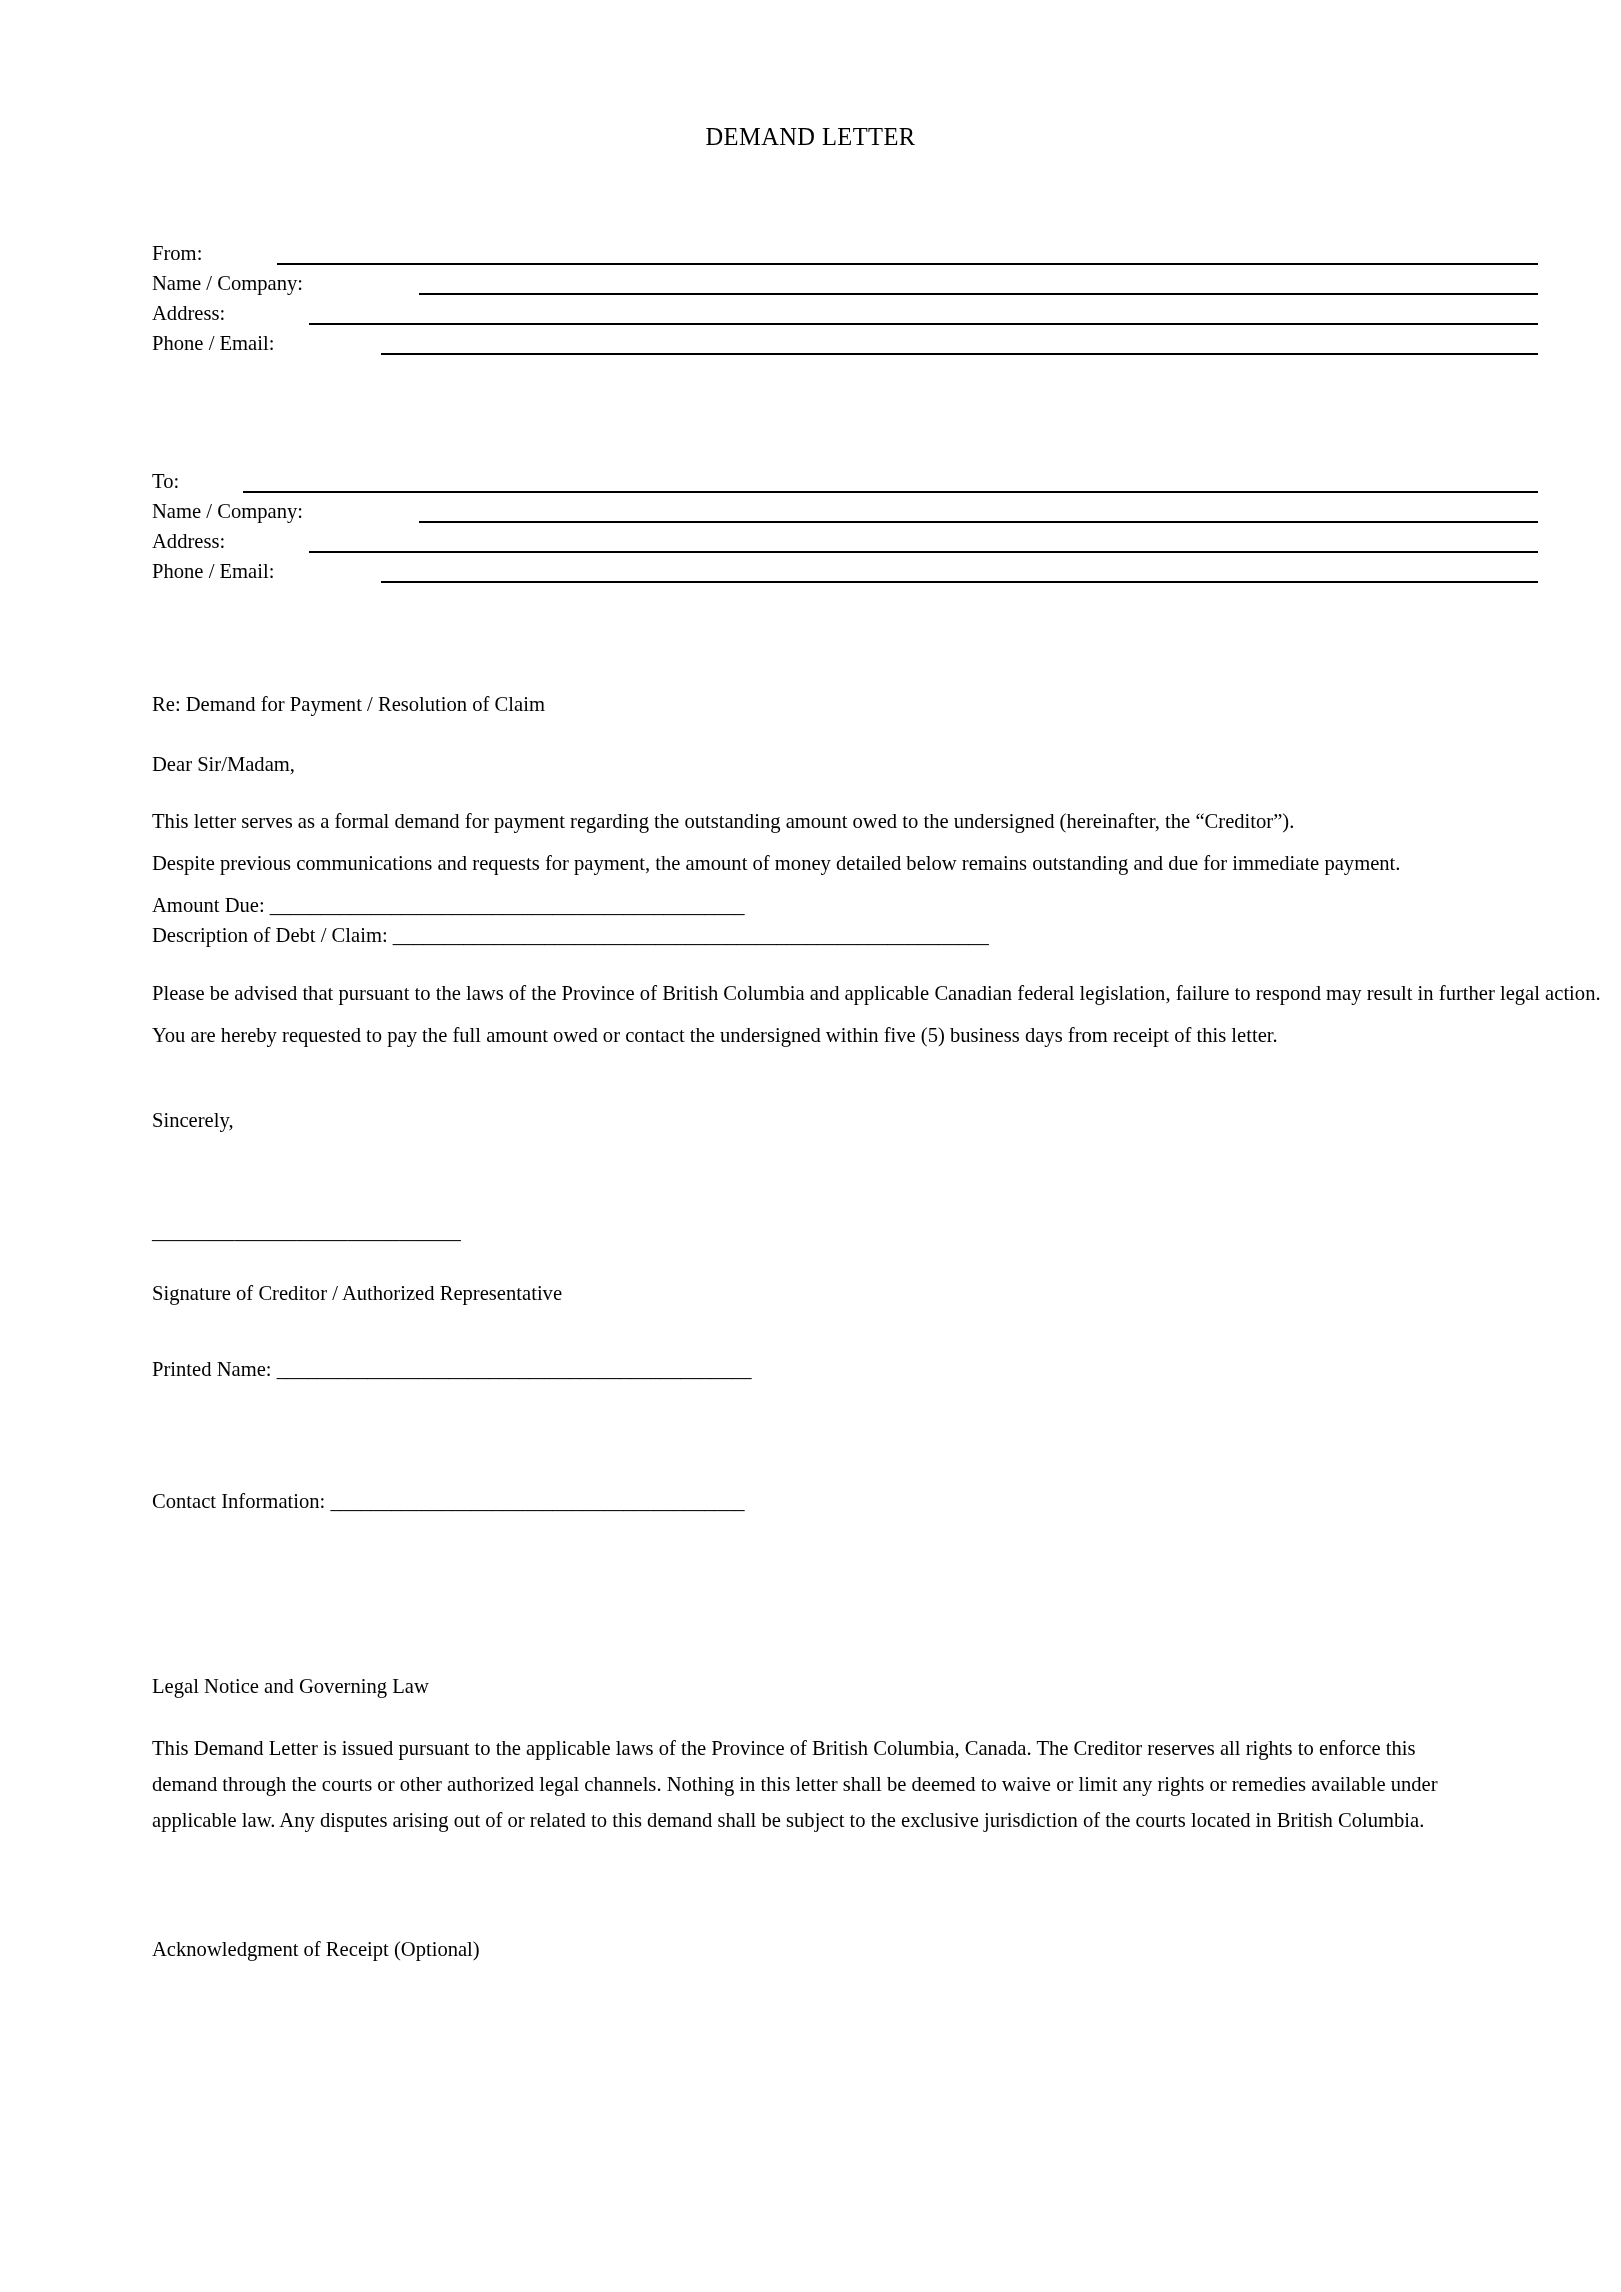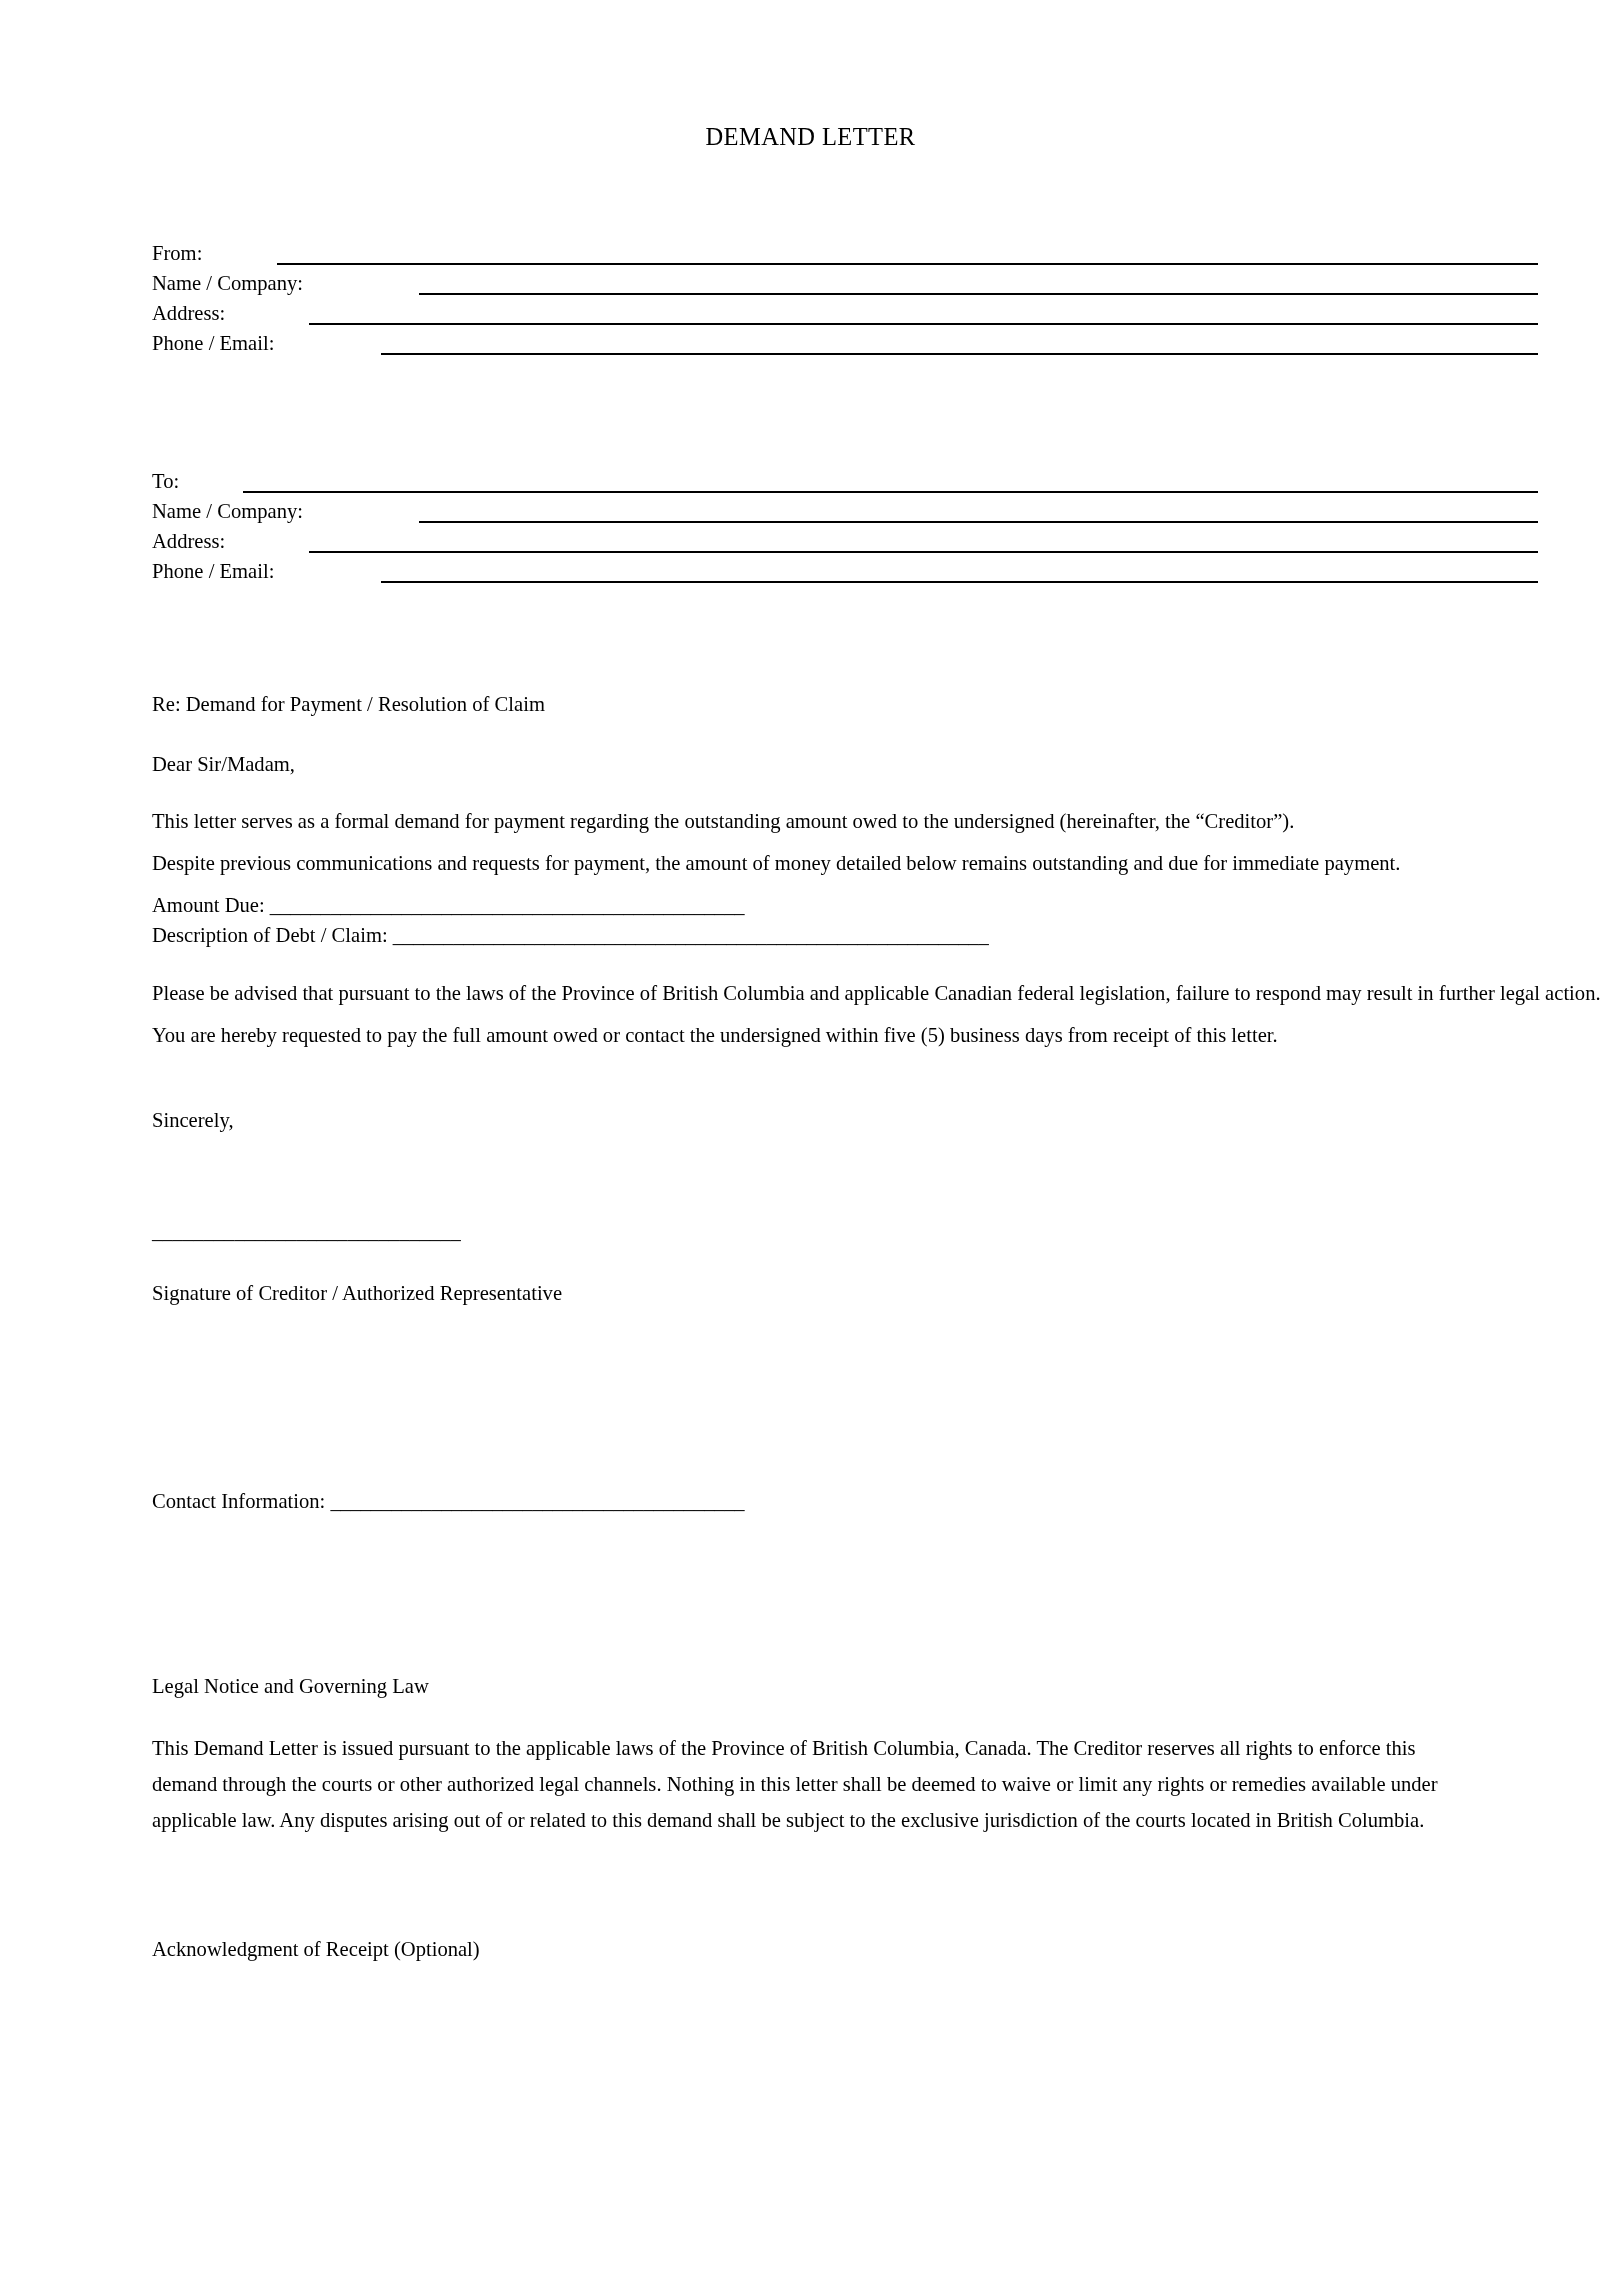--- a/index.html
+++ b/index.html
@@ -153,20 +153,23 @@
 
   <div class="bodyline" style="top:1022px;">You are hereby requested to pay the full amount owed or contact the undersigned within five (5) business days from receipt of this letter.</div>
 
 
   <div class="bodyline" style="top:1107px;">Sincerely,</div>
 
   <div class="sig-line" style="top:1218px;">______________________________</div>
 
   <div class="bodyline" style="top:1280px;text-align:right;">Signature of Creditor / Authorized Representative</div>
 
+  <div class="bodyline" style="top:1356px;">
+    <span>Printed Name: </span><span class="ufill">_______________________________________________</span>
+  </div>
 
 
   <div class="bodyline" style="top:1488px;text-align:right;">
     <span>Contact Information: </span><span class="ufill">_________________________________________</span>
   </div>
 
   <div class="bodyline" style="top:1673px;">Legal Notice and Governing Law</div>
 
   <div class="bodyline wrapline" style="top:1730px;">This Demand Letter is issued pursuant to the applicable laws of the Province of British Columbia, Canada. The Creditor reserves all rights to enforce this demand through the courts or other authorized legal channels. Nothing in this letter shall be deemed to waive or limit any rights or remedies available under applicable law. Any disputes arising out of or related to this demand shall be subject to the exclusive jurisdiction of the courts located in British Columbia.</div>
 

